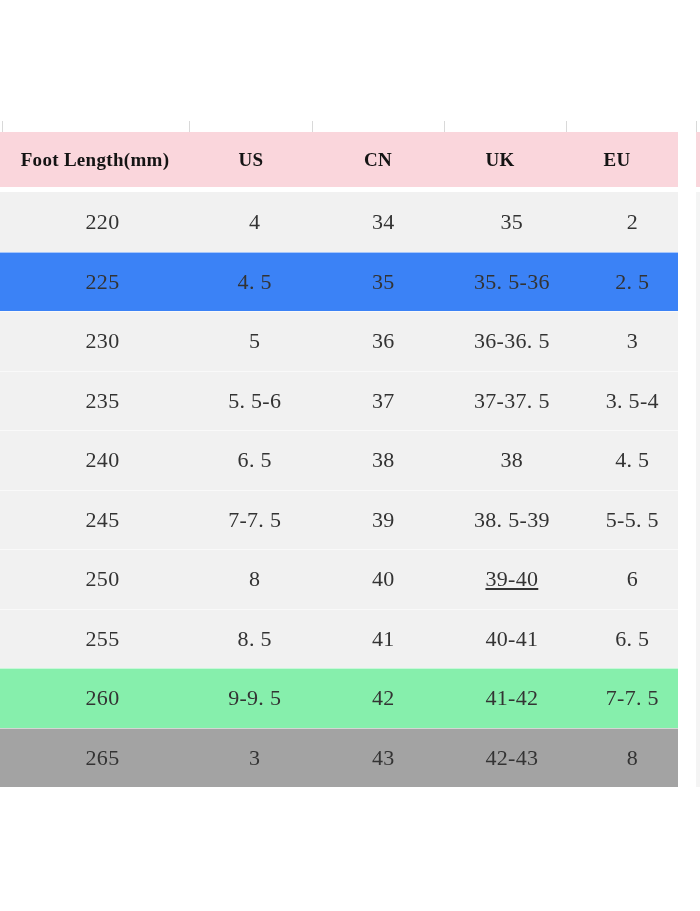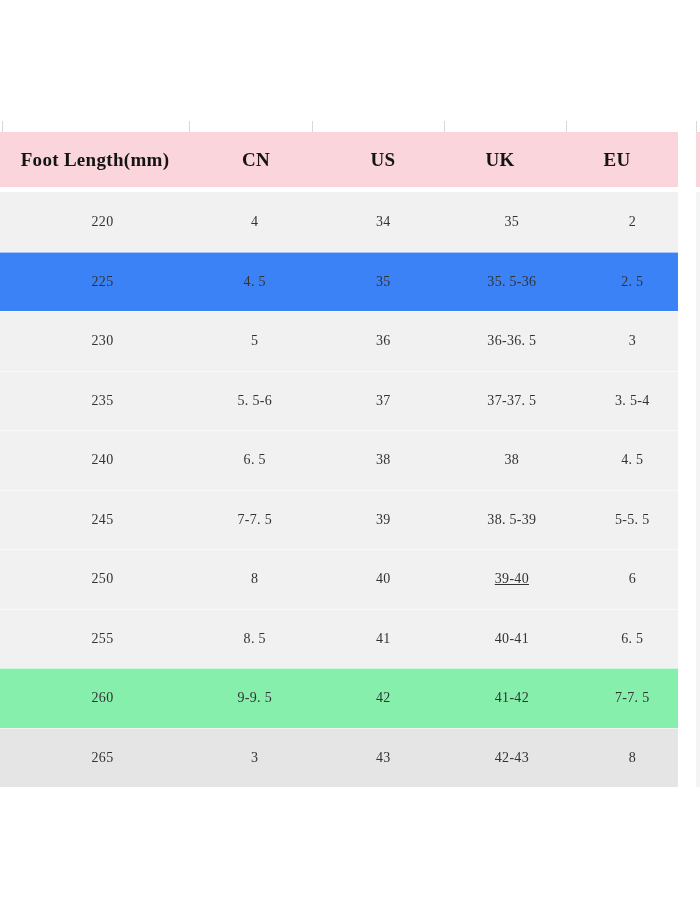--- a/index.html
+++ b/index.html
@@ -55,21 +55,21 @@
   .c0 { width: 190px; }
   .c1 { width: 122px; }
   .c2 { width: 132px; }
   .c3 { width: 122px; }
   .c4 { width: 112px; }
   .header-row .cell {
     font-weight: bold;
     font-size: 19px;
   }
   .body-row .cell {
-    font-size: 14px;
+    font-size: 22px;
     margin-left: 25px;
   }
   
   .sliver-header {
     position: absolute;
     left: 696px;
     top: 132px;
     width: 4px;
     height: 55px;
   }
@@ -80,22 +80,22 @@
     width: 4px;
     height: 595px;
   }
 </style>
 </head>
 <body>
 
 <div class="table-wrap">
   <div class="header-row" style="background: rgb(250, 214, 220);">
       <div class="cell c0" style="color: rgb(20, 20, 20);">Foot Length(mm)</div>
+      <div class="cell c1" style="color: rgb(20, 20, 20);">US</div>
       <div class="cell c2" style="color: rgb(20, 20, 20);">CN</div>
-      <div class="cell c1" style="color: rgb(20, 20, 20);">US</div>
       <div class="cell c4" style="color: rgb(20, 20, 20);">UK</div>
       <div class="cell c3" style="color: rgb(20, 20, 20);">EU</div>
     </div>
   <div class="header-gap"></div>
   <div class="body-rows">
       <div class="body-row" style="background: rgb(241, 241, 241);">
         <div class="cell c0" style="color: rgb(51, 51, 51);">220</div>
         <div class="cell c1" style="color: rgb(51, 51, 51);">4</div>
         <div class="cell c2" style="color: rgb(51, 51, 51);">34</div>
         <div class="cell c3" style="color: rgb(51, 51, 51);">35</div>
@@ -150,21 +150,21 @@
         <div class="cell c3" style="color: rgb(51, 51, 51);">40-41</div>
         <div class="cell c4" style="color: rgb(51, 51, 51);">6. 5</div>
       </div>
       <div class="body-row" style="background: #86efac;">
         <div class="cell c0" style="color: rgb(51, 51, 51);">260</div>
         <div class="cell c1" style="color: rgb(51, 51, 51);">9-9. 5</div>
         <div class="cell c2" style="color: rgb(51, 51, 51);">42</div>
         <div class="cell c3" style="color: rgb(51, 51, 51);">41-42</div>
         <div class="cell c4" style="color: rgb(51, 51, 51);">7-7. 5</div>
       </div>
-      <div class="body-row" style="background: #e5e5e5;">
+      <div class="body-row" style="background: #a3a3a3;">
         <div class="cell c0" style="color: rgb(51, 51, 51);">265</div>
         <div class="cell c1" style="color: rgb(51, 51, 51);">3</div>
         <div class="cell c2" style="color: rgb(51, 51, 51);">43</div>
         <div class="cell c3" style="color: rgb(51, 51, 51);">42-43</div>
         <div class="cell c4" style="color: rgb(51, 51, 51);">8</div>
       </div>
     </div>
 </div>
 
 <div class="sliver-header" style="background: rgb(250, 214, 220);"></div>

